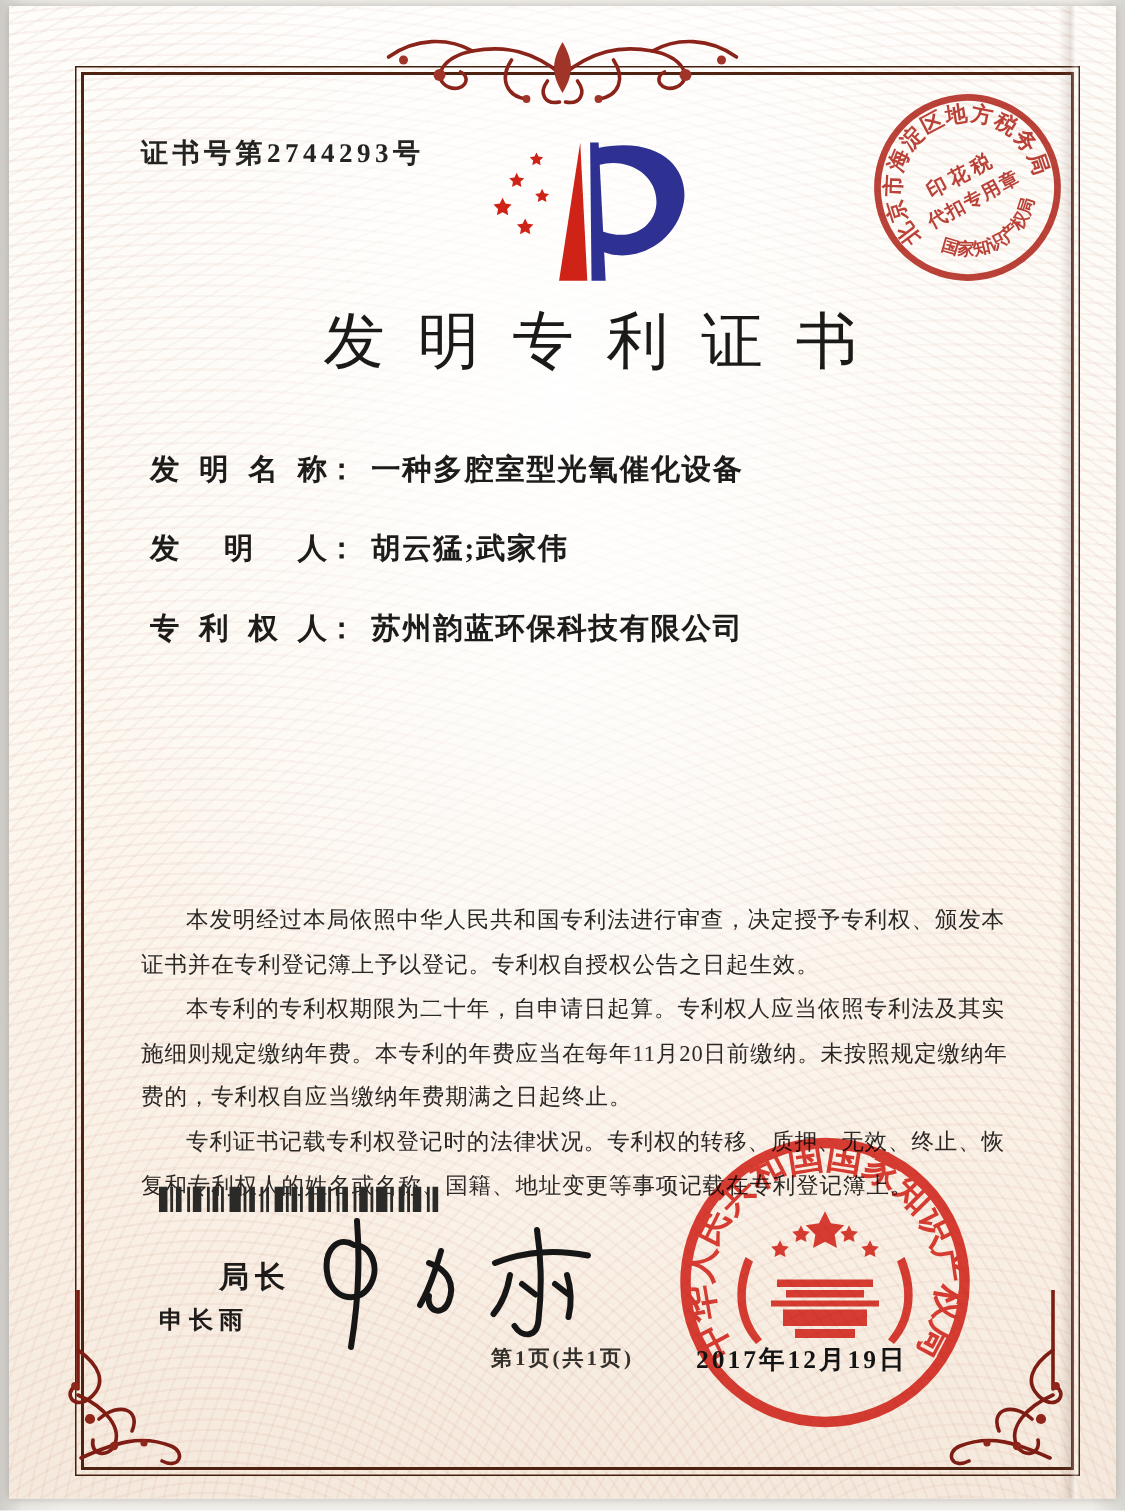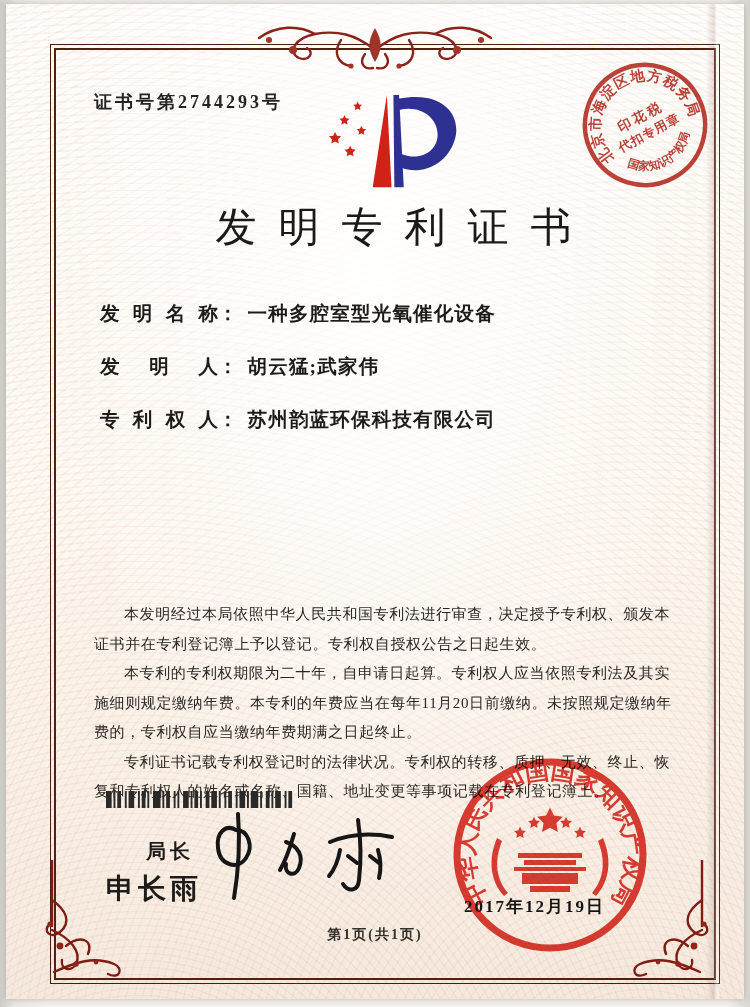--- a/index.html
+++ b/index.html
@@ -36,26 +36,26 @@
   .field-label{display:inline-block;width:118px;font-weight:700;text-align:justify;text-align-last:justify;vertical-align:bottom;}
   .field-colon{font-weight:700;margin-right:10px;}
   .field-value{font-weight:600;letter-spacing:1.2px;}
   .body-text{position:absolute;left:88px;top:596px;width:578px;}
   .body-text p{margin:0;font-size:15px;line-height:29.5px;text-indent:2em;letter-spacing:.6px;color:#2a2724;}
   .barcode{position:absolute;left:100px;top:787px;width:188px;height:17px;}
   .barcode svg{width:100%;height:100%;}
   .barcode rect{fill:#2a2a28;}
   .sig-role{position:absolute;left:100px;top:834px;font-size:20px;font-weight:700;letter-spacing:4px;
     font-family:"Liberation Sans","DejaVu Sans",sans-serif;margin-left:40px;}
-  .sig-name{position:absolute;left:100px;top:866px;font-size:28px;font-weight:700;letter-spacing:4px;
+  .sig-name{position:absolute;left:100px;top:866px;font-size:16px;font-weight:700;letter-spacing:4px;
     font-family:"Liberation Sans","DejaVu Sans",sans-serif;}
   .sig-script{position:absolute;left:196px;top:804px;}
   .seal{position:absolute;left:441px;top:748px;opacity:.93;mix-blend-mode:multiply;}
   .seal-date{position:absolute;left:458px;top:891px;font-size:17px;font-weight:700;letter-spacing:2px;color:#141414;}
-  .footer{position:absolute;left:0;right:0;top:922px;text-align:center;font-size:14px;font-weight:600;letter-spacing:2px;color:#33302c;}
+  .footer{position:absolute;left:0;right:0;top:893px;text-align:center;font-size:14px;font-weight:600;letter-spacing:2px;color:#33302c;}
   .seal-text{fill:#da3127;font-weight:700;}
 </style>
 </head>
 <body>
 
 <div class="paper">
 
   <div class="frame">
     <div class="frame-inner"></div>
   </div>

